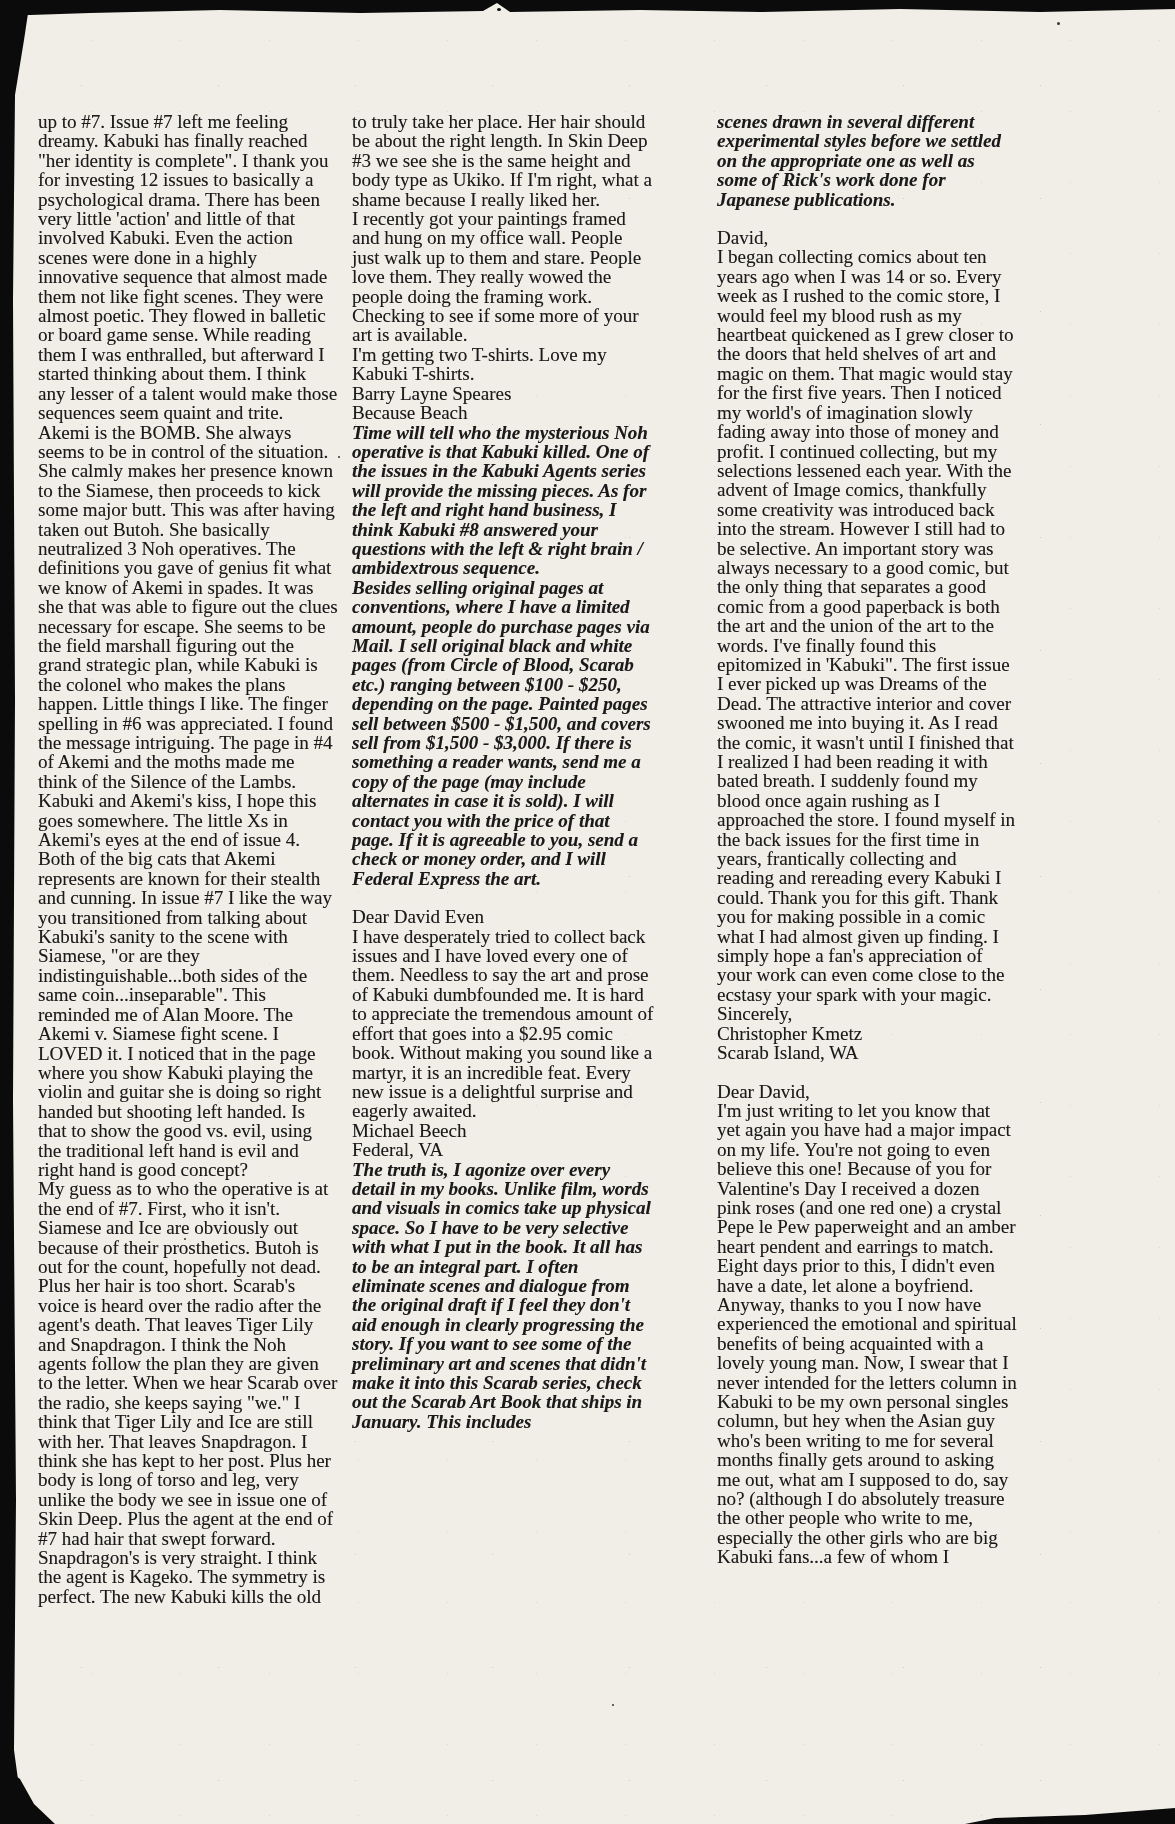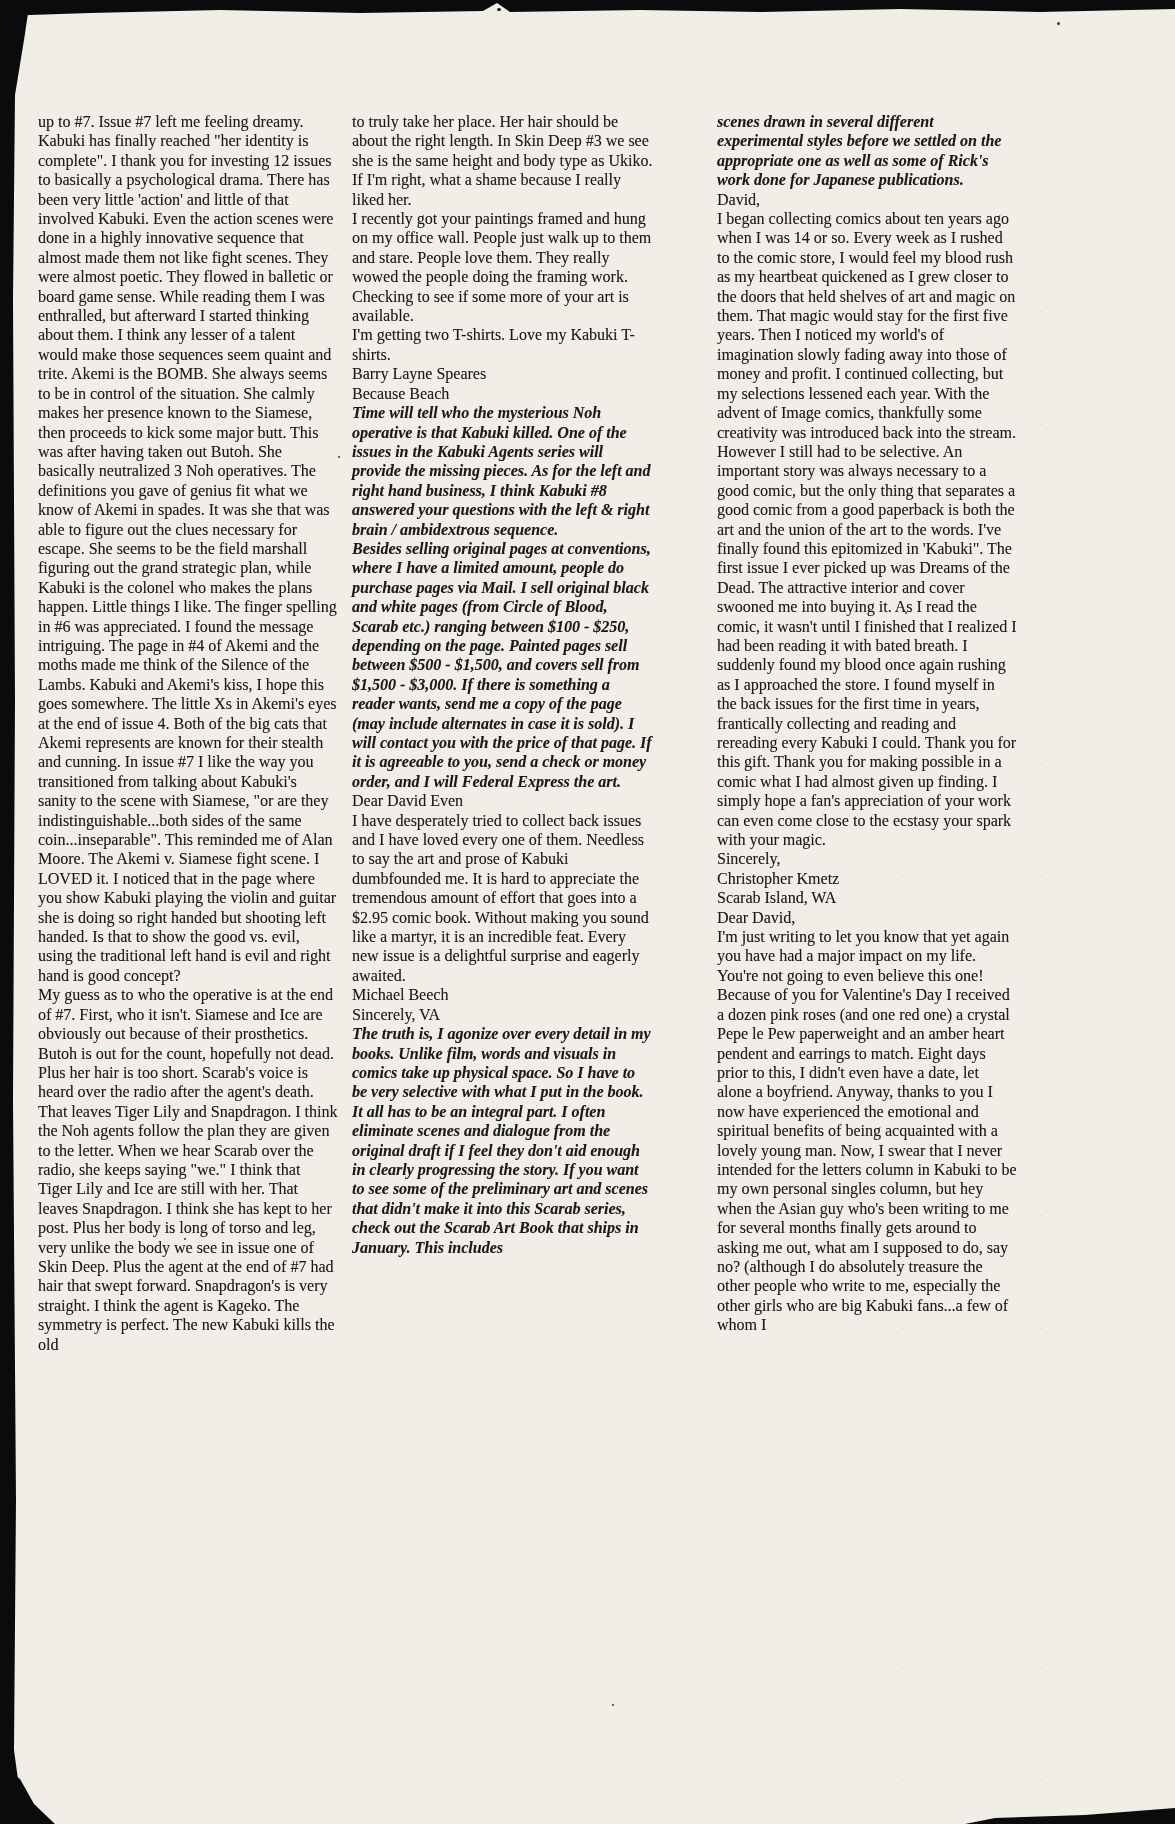--- a/index.html
+++ b/index.html
@@ -37,29 +37,29 @@
   .speck{position:absolute;background:#3a372f;border-radius:50%;}
   .s1{left:1057px;top:22px;width:3px;height:3px;}
   .s2{left:497px;top:8px;width:4px;height:3px;background:#111;}
   .s3{left:184px;top:1238px;width:2px;height:2px;}
   .s4{left:905px;top:612px;width:2px;height:2px;}
   .s5{left:612px;top:1704px;width:2px;height:2px;}
   .s6{left:338px;top:456px;width:2px;height:2px;}
 
   .col{
     position:absolute;top:112px;
-    font-size:16px;line-height:19.4px;color:#1a1a1a;
+    font-size:19px;line-height:19.4px;color:#1a1a1a;
     text-align:left;
     text-shadow:0.2px 0.2px 0.6px rgba(25,25,25,.35);
   }
   .col-1{left:38px;width:300px;}
   .col-2{left:352px;width:302px;}
   .col-3{left:717px;width:300px;}
   .col p{margin:0;}
-  p.gap{}
+  p.gap{margin-top:19px;}
   p.resp{font-style:italic;font-weight:bold;}
 </style>
 </head>
 <body>
 
 <div class="page">
 
   <div class="edge edge-top"></div>
   <div class="edge edge-left"></div>
   <div class="edge corner-bl"></div>
@@ -81,21 +81,21 @@
     <p>to truly take her place. Her hair should be about the right length. In Skin Deep #3 we see she is the same height and body type as Ukiko. If I'm right, what a shame because I really liked her.</p>
     <p>I recently got your paintings framed and hung on my office wall. People just walk up to them and stare. People love them. They really wowed the people doing the framing work. Checking to see if some more of your art is available.</p>
     <p>I'm getting two T-shirts. Love my Kabuki T-shirts.</p>
     <p>Barry Layne Speares</p>
     <p>Because Beach</p>
     <p class="resp">Time will tell who the mysterious Noh operative is that Kabuki killed. One of the issues in the Kabuki Agents series will provide the missing pieces. As for the left and right hand business, I think Kabuki #8 answered your questions with the left &amp; right brain / ambidextrous sequence.</p>
     <p class="resp">Besides selling original pages at conventions, where I have a limited amount, people do purchase pages via Mail. I sell original black and white pages (from Circle of Blood, Scarab etc.) ranging between $100 - $250, depending on the page. Painted pages sell between $500 - $1,500, and covers sell from $1,500 - $3,000. If there is something a reader wants, send me a copy of the page (may include alternates in case it is sold). I will contact you with the price of that page. If it is agreeable to you, send a check or money order, and I will Federal Express the art.</p>
     <p class="gap">Dear David Even</p>
     <p>I have desperately tried to collect back issues and I have loved every one of them. Needless to say the art and prose of Kabuki dumbfounded me. It is hard to appreciate the tremendous amount of effort that goes into a $2.95 comic book. Without making you sound like a martyr, it is an incredible feat. Every new issue is a delightful surprise and eagerly awaited.</p>
     <p>Michael Beech</p>
-    <p>Sincerely, VA</p>
+    <p>Federal, VA</p>
     <p class="resp">The truth is, I agonize over every detail in my books. Unlike film, words and visuals in comics take up physical space. So I have to be very selective with what I put in the book. It all has to be an integral part. I often eliminate scenes and dialogue from the original draft if I feel they don't aid enough in clearly progressing the story. If you want to see some of the preliminary art and scenes that didn't make it into this Scarab series, check out the Scarab Art Book that ships in January. This includes</p>
   </div>
 
   <div class="col col-3">
     <p class="resp">scenes drawn in several different experimental styles before we settled on the appropriate one as well as some of Rick's work done for Japanese publications.</p>
     <p class="gap">David,</p>
     <p>I began collecting comics about ten years ago when I was 14 or so. Every week as I rushed to the comic store, I would feel my blood rush as my heartbeat quickened as I grew closer to the doors that held shelves of art and magic on them. That magic would stay for the first five years. Then I noticed my world's of imagination slowly fading away into those of money and profit. I continued collecting, but my selections lessened each year. With the advent of Image comics, thankfully some creativity was introduced back into the stream. However I still had to be selective. An important story was always necessary to a good comic, but the only thing that separates a good comic from a good paperback is both the art and the union of the art to the words. I've finally found this epitomized in 'Kabuki". The first issue I ever picked up was Dreams of the Dead. The attractive interior and cover swooned me into buying it. As I read the comic, it wasn't until I finished that I realized I had been reading it with bated breath. I suddenly found my blood once again rushing as I approached the store. I found myself in the back issues for the first time in years, frantically collecting and reading and rereading every Kabuki I could. Thank you for this gift. Thank you for making possible in a comic what I had almost given up finding. I simply hope a fan's appreciation of your work can even come close to the ecstasy your spark with your magic.</p>
     <p>Sincerely,</p>
     <p>Christopher Kmetz</p>
     <p>Scarab Island, WA</p>

